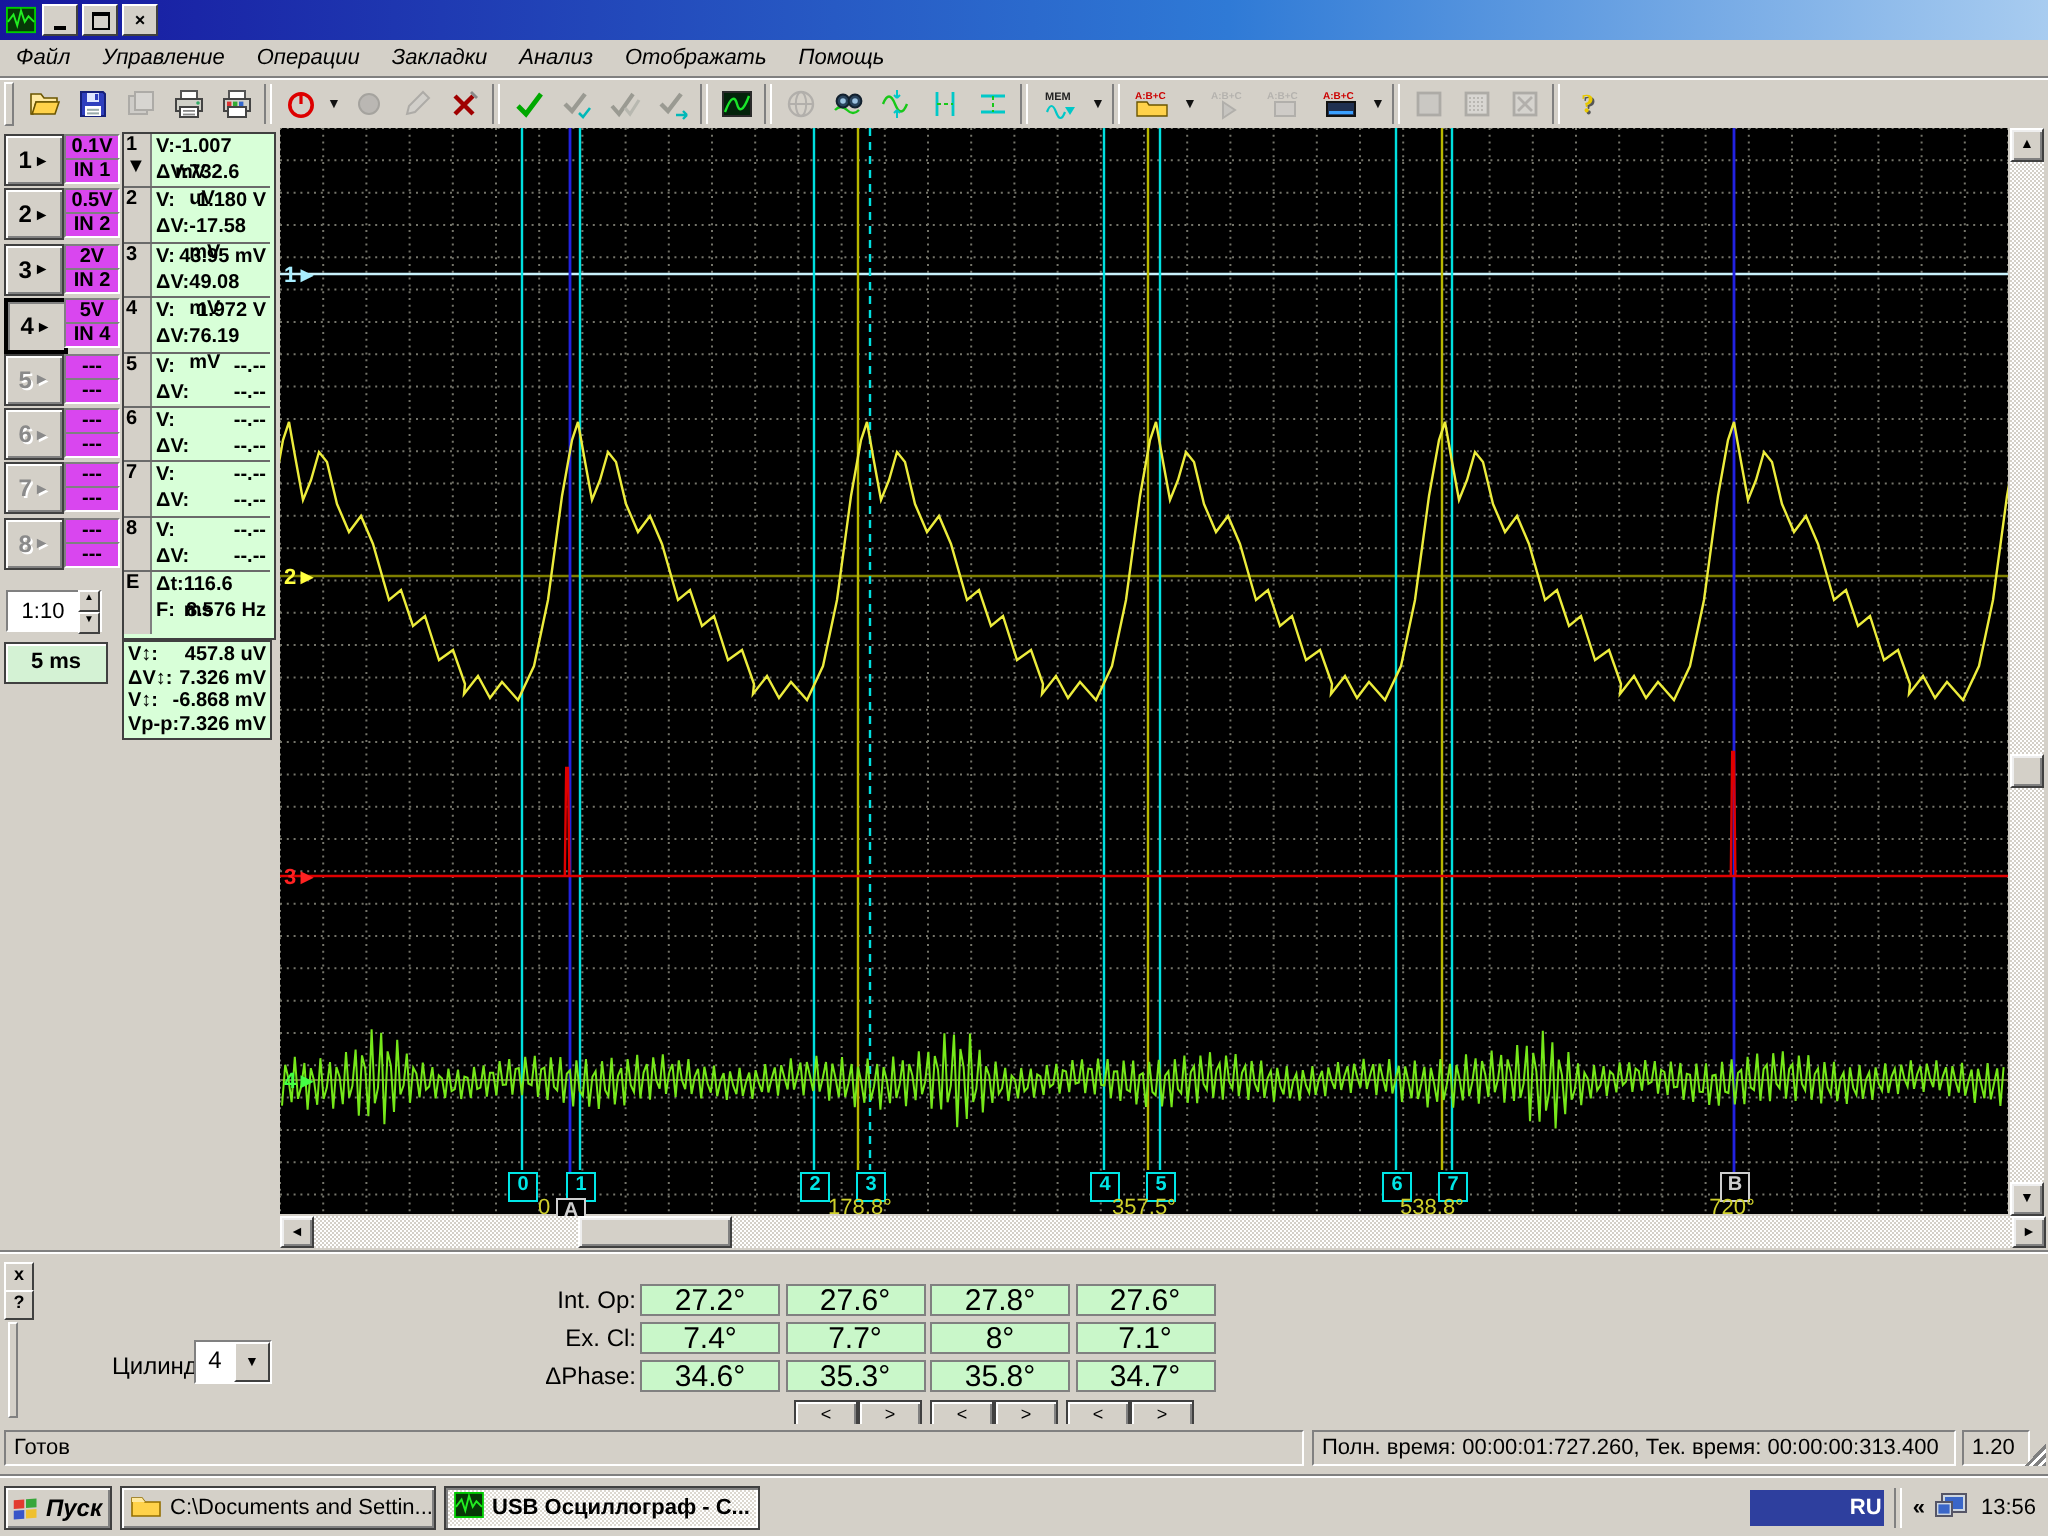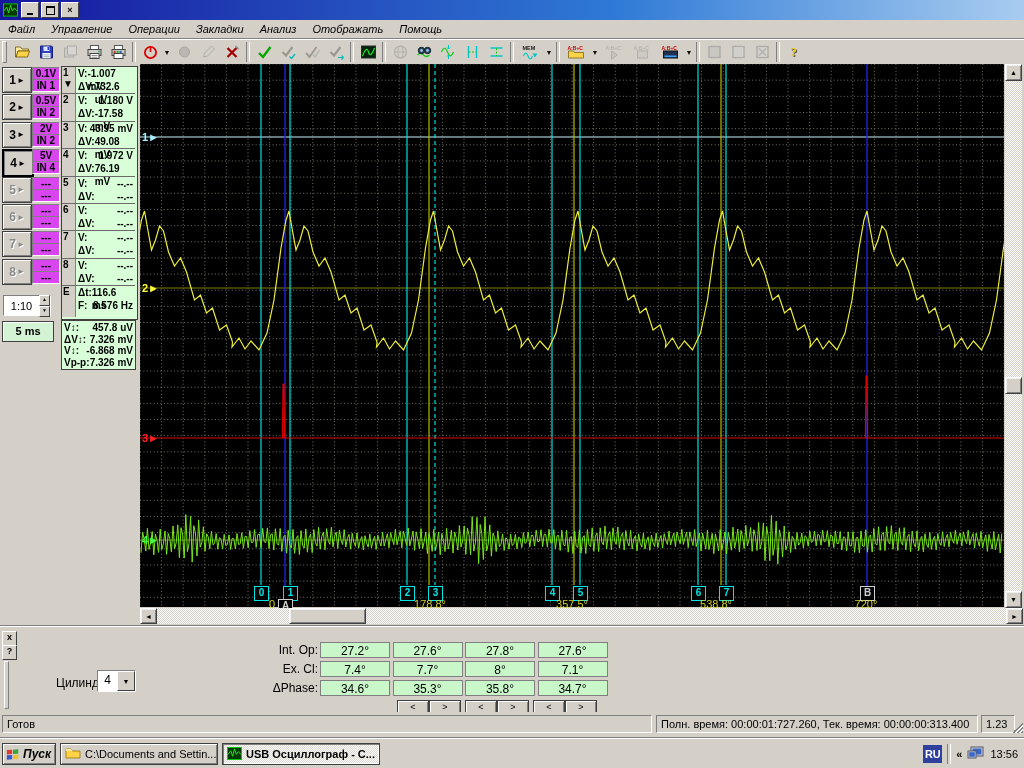--- a/index.html
+++ b/index.html
@@ -85,21 +85,21 @@
   .lbl12{position:absolute;font-size:12px;}
   .combo{position:absolute;left:97px;top:43px;width:37px;height:20px;background:#fff;
     border:1px solid;border-color:#808080 #fff #fff #808080;display:flex;}
   .combo .cval{flex:1;text-align:center;line-height:18px;font-size:12px;}
   .combo .cbtn{width:16px;background:#d4d0c8;border:1px solid;border-color:#fff #404040 #404040 #fff;
     font-size:7px;display:flex;align-items:center;justify-content:center;}
   .pushbtn{position:absolute;background:#d4d0c8;border:1px solid #404040;
     box-shadow:inset 1px 1px 0 #fff,inset -1px -1px 0 #808080;
     font-size:12px;display:flex;align-items:center;justify-content:center;}
   .tcell{position:absolute;width:70px;height:16px;background:#c9f7c9;border:1px solid #808080;
-    text-align:center;line-height:16px;font-size:12px;box-sizing:border-box;}
+    text-align:center;line-height:16px;font-size:15px;box-sizing:border-box;}
   .tlabel{position:absolute;width:58px;text-align:right;font-size:12px;}
   .navbtn{position:absolute;width:30px;height:14px;background:#d4d0c8;border:1px solid #404040;
     box-shadow:inset 1px 1px 0 #fff,inset -1px -1px 0 #808080;
     font-size:9px;text-align:center;line-height:13px;}
   
   .statusbar{position:absolute;left:0;top:712px;width:1024px;height:26px;background:#d4d0c8;}
   .scell{position:absolute;top:3px;height:18px;border:1px solid;border-color:#808080 #fff #fff #808080;
     line-height:17px;padding:0 4px;box-sizing:border-box;white-space:nowrap;overflow:hidden;}
   
   .tooltip{position:absolute;left:32px;top:724px;height:18px;background:#ffffe1;border:1px solid #000;
@@ -114,21 +114,21 @@
   .task{position:absolute;top:4px;width:158px;height:22px;background:#d4d0c8;border:1px solid #404040;
     box-shadow:inset 1px 1px 0 #fff,inset -1px -1px 0 #808080;display:flex;align-items:center;gap:4px;
     padding:0 4px;box-sizing:border-box;white-space:nowrap;overflow:hidden;font-size:11px;}
   .task.active{border:1px solid #404040;box-shadow:inset 1px 1px 0 #808080,inset -1px -1px 0 #fff;
     background-image:linear-gradient(45deg,#fff 25%,transparent 25%,transparent 75%,#fff 75%),
       linear-gradient(45deg,#fff 25%,#dcd8d0 25%,#dcd8d0 75%,#fff 75%);
     background-size:2px 2px;background-position:0 0,1px 1px;font-weight:bold;}
   .tray{position:absolute;right:0;top:4px;height:22px;display:flex;align-items:center;gap:5px;padding-right:6px;}
   .traysep{width:2px;height:20px;border-left:1px solid #808080;border-right:1px solid #fff;}
   .langbox{width:19px;height:18px;background:#2e3f9e;color:#fff;font-weight:bold;font-size:11px;
-    text-align:center;line-height:18px;}
+    text-align:center;line-height:18px;padding-left:48px;}
   .clock{font-size:11px;}
 </style>
 </head>
 <body>
 
 <div id="app">
 
   <div class="titlebar">
     <span class="ticon">
       <svg viewBox="0 0 16 14" width="15" height="14">
@@ -698,21 +698,21 @@
       <span class="cval">4</span>
       <span class="cbtn">▼</span>
     </span>
     <span><div class="tlabel" style="left: 260px; top: 16px;">Int. Op:</div><div class="tcell" style="left: 320px; top: 15px;">27.2°</div><div class="tcell" style="left: 392.5px; top: 15px;">27.6°</div><div class="tcell" style="left: 465px; top: 15px;">27.8°</div><div class="tcell" style="left: 537.5px; top: 15px;">27.6°</div><div class="tlabel" style="left: 260px; top: 35px;">Ex. Cl:</div><div class="tcell" style="left: 320px; top: 34px;">7.4°</div><div class="tcell" style="left: 392.5px; top: 34px;">7.7°</div><div class="tcell" style="left: 465px; top: 34px;">8°</div><div class="tcell" style="left: 537.5px; top: 34px;">7.1°</div><div class="tlabel" style="left: 260px; top: 54px;">ΔPhase:</div><div class="tcell" style="left: 320px; top: 53px;">34.6°</div><div class="tcell" style="left: 392.5px; top: 53px;">35.3°</div><div class="tcell" style="left: 465px; top: 53px;">35.8°</div><div class="tcell" style="left: 537.5px; top: 53px;">34.7°</div></span>
     <span><div class="navbtn" style="left: 397px; top: 73px;">&lt;</div><div class="navbtn" style="left: 429px; top: 73px;">&gt;</div><div class="navbtn" style="left: 465px; top: 73px;">&lt;</div><div class="navbtn" style="left: 497px; top: 73px;">&gt;</div><div class="navbtn" style="left: 533px; top: 73px;">&lt;</div><div class="navbtn" style="left: 565px; top: 73px;">&gt;</div></span>
   </div>
 
   <div class="statusbar">
     <span class="scell" style="left:2px;width:650px;">Готов</span>
     <span class="scell" style="left:656px;width:322px;">Полн. время: 00:00:01:727.260, Тек. время: 00:00:00:313.400</span>
-    <span class="scell" style="left:981px;width:34px;">1.23</span>
+    <span class="scell" style="left:981px;width:34px;">1.20</span>
     <span style="position:absolute;right:1px;top:10px;width:11px;height:11px;
       background:linear-gradient(135deg,transparent 50%,#808080 50%,#808080 60%,#fff 60%,#fff 70%,#808080 70%,#808080 80%,#fff 80%,#fff 90%,#808080 90%);"></span>
   </div>
 
 
   <div class="taskbar">
     <span class="startbtn">
       <svg viewBox="0 0 16 14" width="14" height="13">
           <g transform="skewY(-4)">
             <rect x="1" y="2" width="6" height="5" fill="#e23a2e"></rect>

